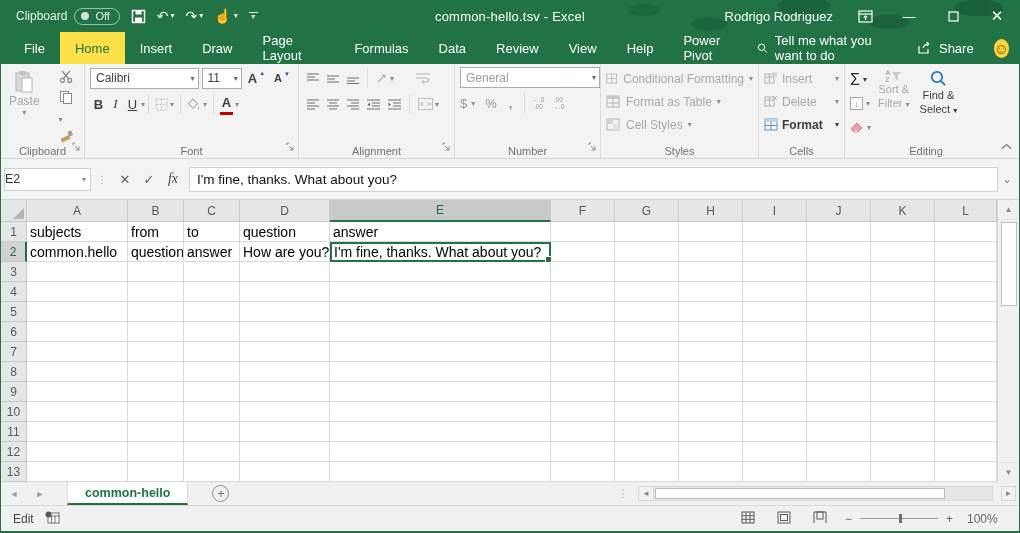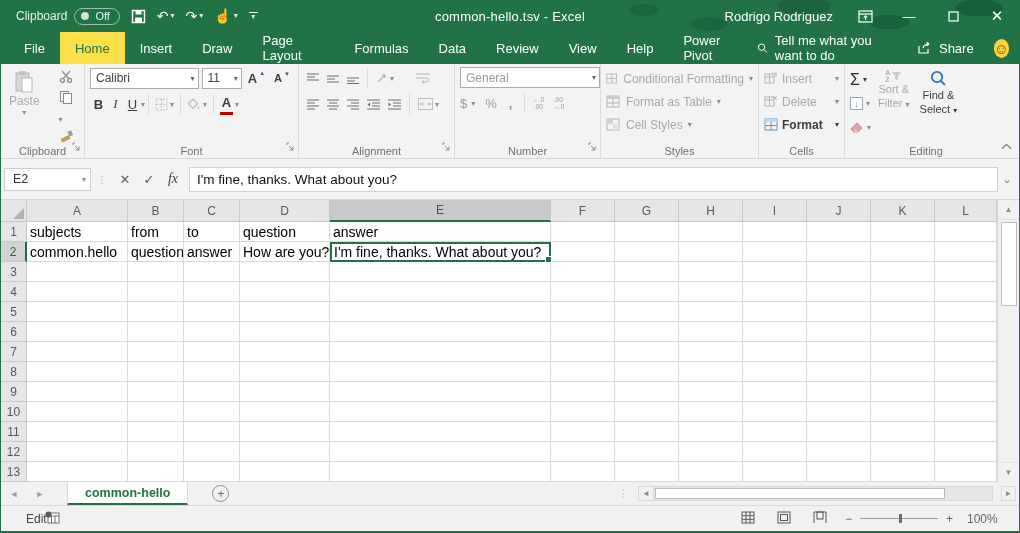--- a/index.html
+++ b/index.html
@@ -72,21 +72,21 @@
   .ed-col { display:flex; flex-direction:column; gap:1px; padding-top:1px; }
   .ed-sm { height:23px; display:flex; align-items:center; gap:3px; }
   .ed-big { display:flex; flex-direction:column; align-items:center; font-size:11px; line-height:1.25; padding:2px 3px 0; text-align:center; }
   .sigma { font-size:16px; color:#2b2b2b; line-height:1; }
   .filldown { width:13px; height:13px; border:1px solid #9aa7b5; color:#7c8ba0; font-size:9px; display:flex; align-items:center; justify-content:center; background:#fdfdfd; }
   .azmini { font-size:7px; line-height:1; color:#b0b0b0; font-weight:bold; text-align:left; }
   .collapse-ribbon { position:absolute; right:7px; bottom:4px; color:#7a7a7a; }
 
   
   .fbar { height:41px; background:#f3f3f3; border-bottom:1px solid #d5d5d5; display:flex; align-items:center; padding:0 3px; gap:0; }
-  .namebox { width:87px; height:23px; background:#fff; border:1px solid #cfcfcf; display:flex; align-items:center; font-size:12.5px; color:#333; padding:0 4px 0 8px; }
+  .namebox { width:87px; height:23px; background:#fff; border:1px solid #cfcfcf; display:flex; align-items:center; font-size:12.5px; color:#333; padding:0 4px 0 0; }
   .namebox .caret { margin-left:auto; }
   .fdots { color:#b0b0b0; font-size:10px; letter-spacing:0; margin:0 6px; }
   .fbtn { width:24px; height:23px; display:flex; align-items:center; justify-content:center; font-size:13px; color:#5f5f5f; }
   .fx { font-family:"Liberation Serif", serif; font-style:italic; font-size:14px; color:#444; }
   .ffield { flex:1; height:25px; background:#fff; border:1px solid #d2d2d2; display:flex; align-items:center; font-size:13.5px; color:#111; padding-left:7px; margin-left:4px; }
   .fexpand { width:18px; text-align:center; color:#777; font-size:11px; }
 
   
   .gridband { display:flex; }
   .sheet-grid { display:grid; width:996px; height:282px; background:#fff;
@@ -114,21 +114,21 @@
   .addsheet { width:17px; height:17px; border:1px solid #8f8f8f; border-radius:50%; color:#6e6e6e; display:flex; align-items:center; justify-content:center; font-size:12px; margin:3px 0 0 24px; }
   .sdots { margin-left:auto; color:#b0b0b0; font-size:10px; display:flex; align-items:center; }
   .hscroll { display:flex; align-items:center; margin-left:10px; }
   .harrow { width:15px; height:15px; display:flex; align-items:center; justify-content:center; color:#8a8a8a; font-size:8px; background:#f1f1f1; border:1px solid #d9d9d9; border-right:none; }
   .htrack { width:340px; height:15px; background:#e6e6e6; border:1px solid #d9d9d9; position:relative; }
   .hthumb { position:absolute; left:1px; top:1px; bottom:1px; width:290px; background:#fff; border:1px solid #bdbdbd; }
   .harrow.right { margin-left:8px; border:1px solid #d9d9d9; margin-right:3px; }
 
   
   .statusbar { height:26px; background:#f1f1f1; border-top:1px solid #d9d9d9; display:flex; align-items:center; font-size:12px; color:#444; }
-  .smode { padding-left:25px; width:44px; }
+  .smode { padding-left:12px; width:44px; }
   .viewbtns { margin-left:auto; display:flex; align-items:center; gap:22px; margin-right:18px; }
   .zoomctl { display:flex; align-items:center; gap:8px; margin-right:14px; color:#666; }
   .zline { width:78px; height:1px; background:#9a9a9a; position:relative; }
   .zhandle { position:absolute; left:50%; top:-4px; width:3px; height:9px; background:#6e6e6e; }
   .zoomlabel { width:46px; color:#666; text-align:left; margin-right:6px; }
 </style>
 </head>
 <body>
 
 <div class="window">

